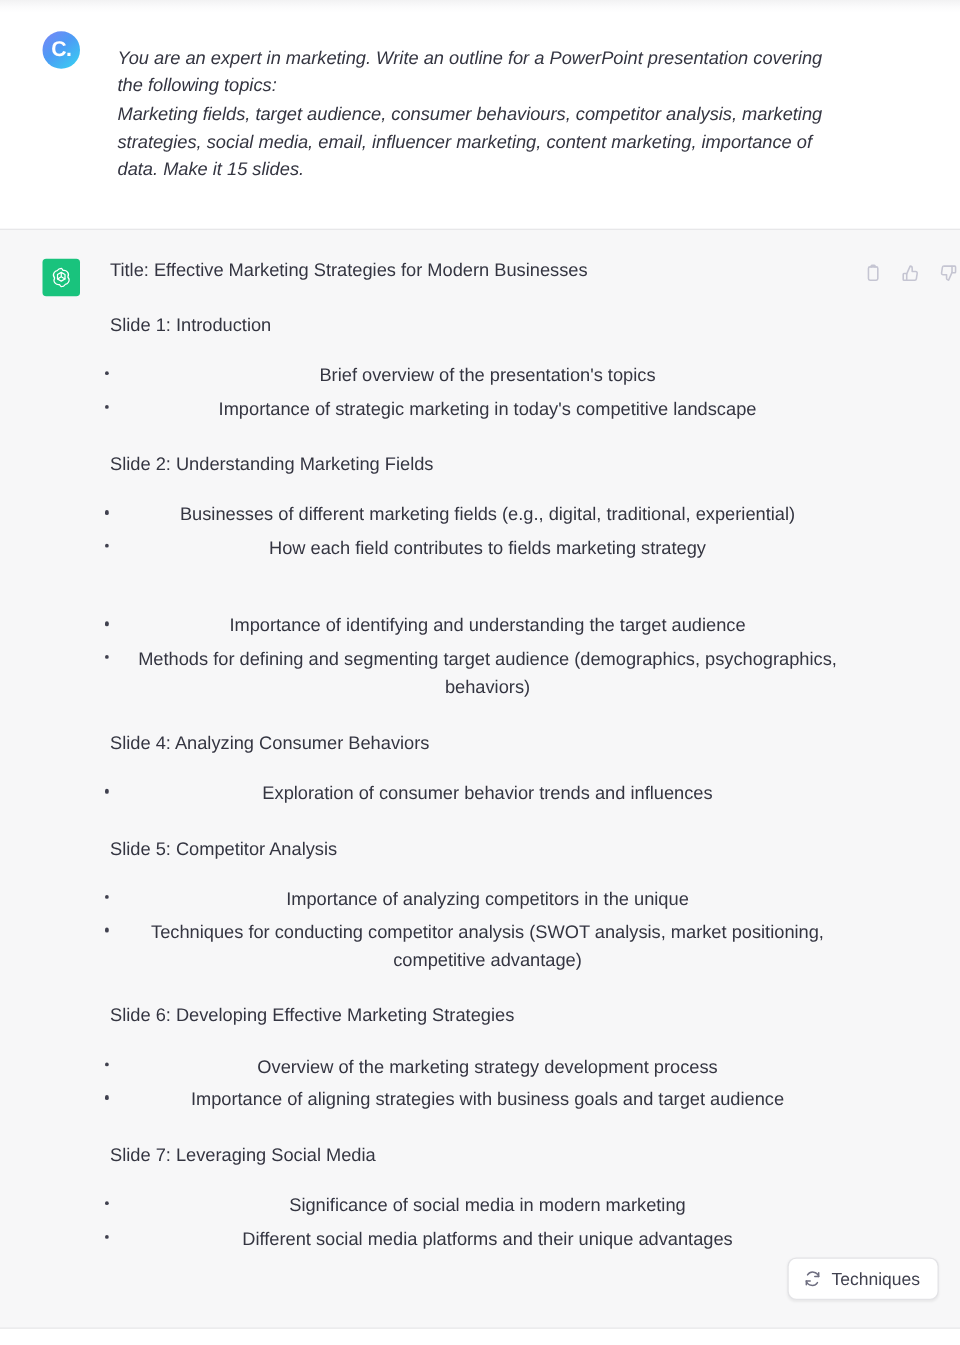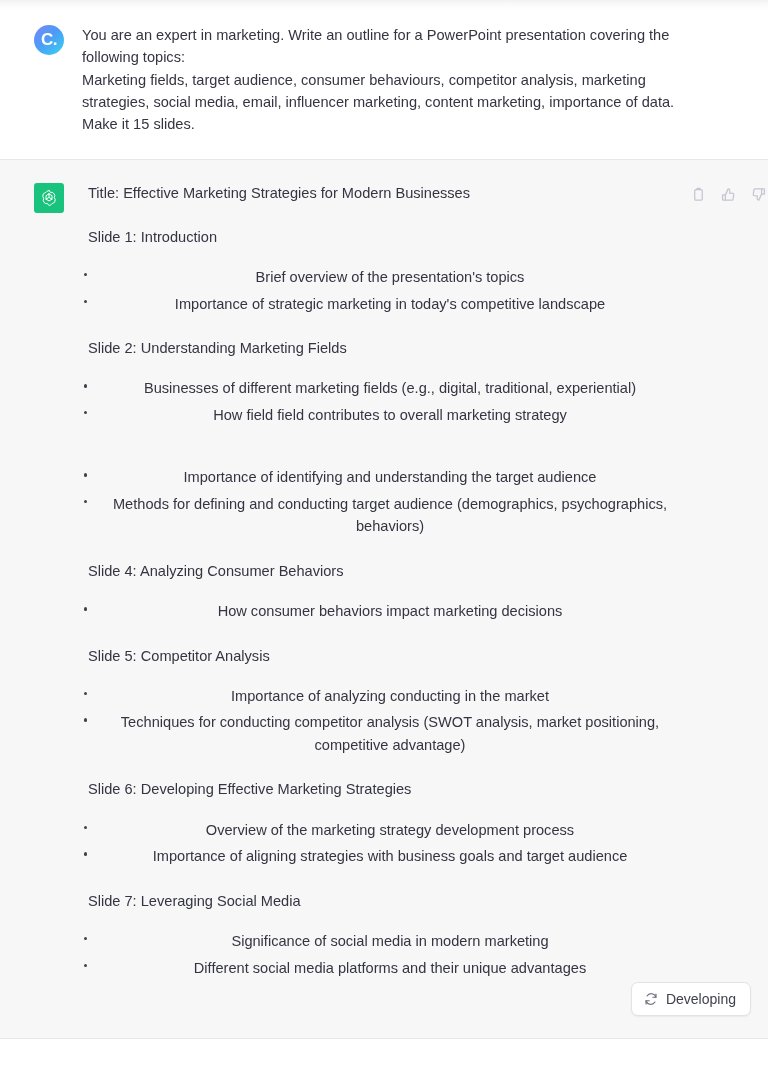--- a/index.html
+++ b/index.html
@@ -93,22 +93,23 @@
   .body {
     flex: 1 1 auto;
     min-width: 0;
     max-width: 600px;
     font-size: 14.6px;
     line-height: 22.3px;
     color: #343541;
   }
 
   .para {
-    margin: 0;
+    margin: 12px;
     white-space: pre-wrap;
+    font-style: italic;
   }
 
   .heading {
     margin: 0;
     padding-left: 6px;
     font-size: 14.6px;
     line-height: 22.3px;
     font-weight: 400;
     color: #343541;
   }
@@ -223,42 +224,42 @@
         <ul class="bullets">
           <li>Brief overview of the presentation's topics</li>
           <li>Importance of strategic marketing in today's competitive landscape</li>
         </ul>
 
         <div class="gap-head"></div>
         <div class="heading">Slide 2: Understanding Marketing Fields</div>
         <div class="gap-bullets"></div>
         <ul class="bullets">
           <li>Businesses of different marketing fields (e.g., digital, traditional, experiential)</li>
-          <li>How field field contributes to overall marketing strategy</li>
+          <li>How each field contributes to fields marketing strategy</li>
         </ul>
 
         <div class="gap-head"></div>
         <div class="gap-bullets"></div>
         <ul class="bullets">
           <li>Importance of identifying and understanding the target audience</li>
-          <li>Methods for defining and conducting target audience (demographics, psychographics, behaviors)</li>
+          <li>Methods for defining and segmenting target audience (demographics, psychographics, behaviors)</li>
         </ul>
 
         <div class="gap-head"></div>
         <div class="heading">Slide 4: Analyzing Consumer Behaviors</div>
         <div class="gap-bullets"></div>
         <ul class="bullets">
-          <li>How consumer behaviors impact marketing decisions</li>
+          <li>Exploration of consumer behavior trends and influences</li>
         </ul>
 
         <div class="gap-head"></div>
         <div class="heading">Slide 5: Competitor Analysis</div>
         <div class="gap-bullets"></div>
         <ul class="bullets">
-          <li>Importance of analyzing conducting in the market</li>
+          <li>Importance of analyzing competitors in the unique</li>
           <li>Techniques for conducting competitor analysis (SWOT analysis, market positioning, competitive advantage)</li>
         </ul>
 
         <div class="gap-head"></div>
         <div class="heading">Slide 6: Developing Effective Marketing Strategies</div>
         <div class="gap-bullets"></div>
         <ul class="bullets">
           <li>Overview of the marketing strategy development process</li>
           <li>Importance of aligning strategies with business goals and target audience</li>
         </ul>
@@ -296,17 +297,17 @@
 
     <div class="regen">
       <span>
         <svg width="14" height="14" viewBox="0 0 24 24" fill="none" stroke="currentColor" stroke-width="2" stroke-linecap="round" stroke-linejoin="round" aria-hidden="true">
           <path d="M20.5 9A8.5 8.5 0 0 0 5.2 6.8"></path>
           <path d="M3.5 15A8.5 8.5 0 0 0 18.8 17.2"></path>
           <polyline points="20.5 3.6 20.5 9 15.1 9"></polyline>
           <polyline points="3.5 20.4 3.5 15 8.9 15"></polyline>
         </svg>
       </span>
-      <span>Developing</span>
+      <span>Techniques</span>
     </div>
   </div>
 
 </div>
 
 </body></html>

